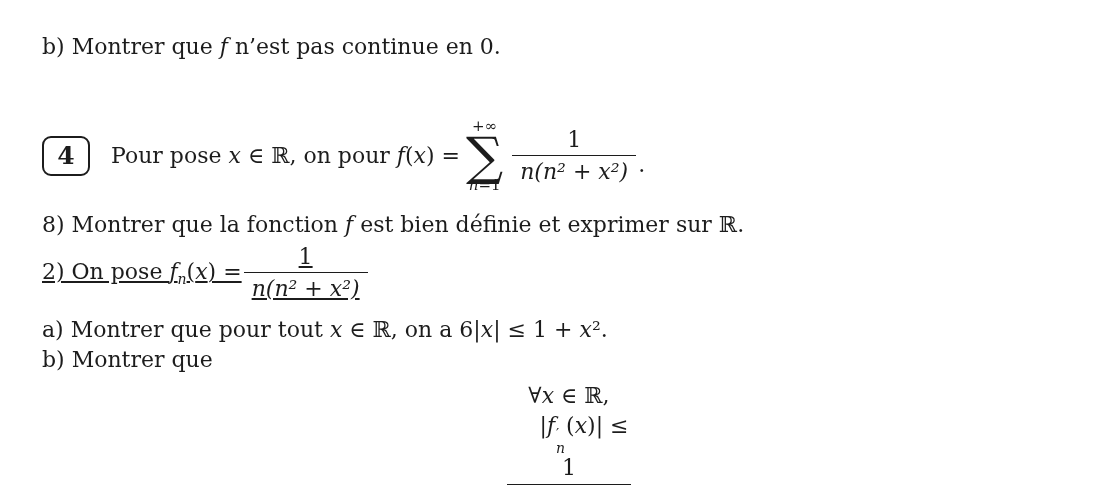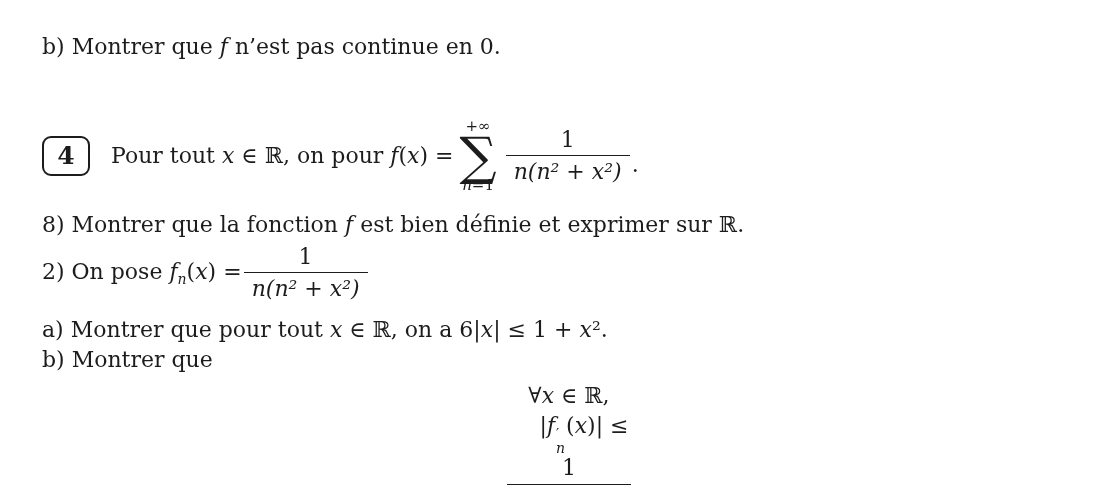--- a/index.html
+++ b/index.html
@@ -95,41 +95,41 @@
     flex-direction: column;
     align-items: flex-start;
     font-size: 14px;
     line-height: 1.0;
     vertical-align: -6px;
     margin: 0 1px;
   }
   
   .m-ex4    { margin-top: 56px; }
   .m-q1     { margin-top: 16px; }
-  .m-q2     { margin-top: 4px;  }
+  .m-q2     { margin-top: 4px; text-decoration: underline;  }
   .m-q2a    { margin-top: 14px; }
   .m-q4     { margin-top: 10px; }
   .formula-wrap {
     margin-top: 6px;
     text-align: center;
     white-space: nowrap;
   }
   .formula-wrap .eqrow { display: inline-flex; flex-direction: column; }
   .quad { margin-left: 30px; }
 </style>
 </head>
 <body>
 
 <div class="page">
 
   <div class="line"><span>b) Montrer que </span><i>f</i><span> n’est pas continue en 0.</span></div>
 
   <div class="eqrow m-ex4">
     <span class="numbox">4</span>
-    <span class="txt"><span>Pour tout </span><i>x</i><span> ∈ ℝ, on pour </span><i>f</i><span>(</span><i>x</i><span>) = </span></span>
+    <span class="txt"><span>Pour pose </span><i>x</i><span> ∈ ℝ, on pour </span><i>f</i><span>(</span><i>x</i><span>) = </span></span>
     <span class="sum">
       <span class="limit">+∞</span>
       <span class="sigma">∑</span>
       <span class="limit"><i>n</i><span>=1</span></span>
     </span>
     <span class="frac">
       <span class="num">1</span>
       <span class="den mi">n(n² + x²)</span>
     </span>
     <span class="dot">.</span>

